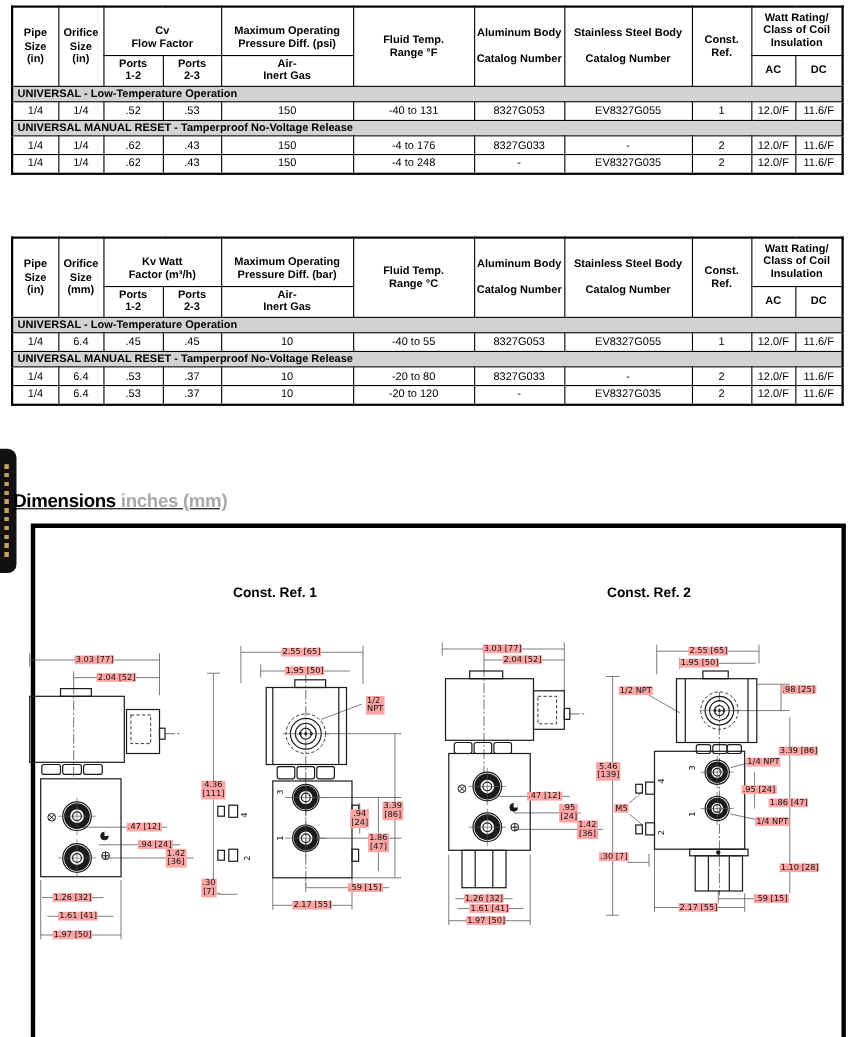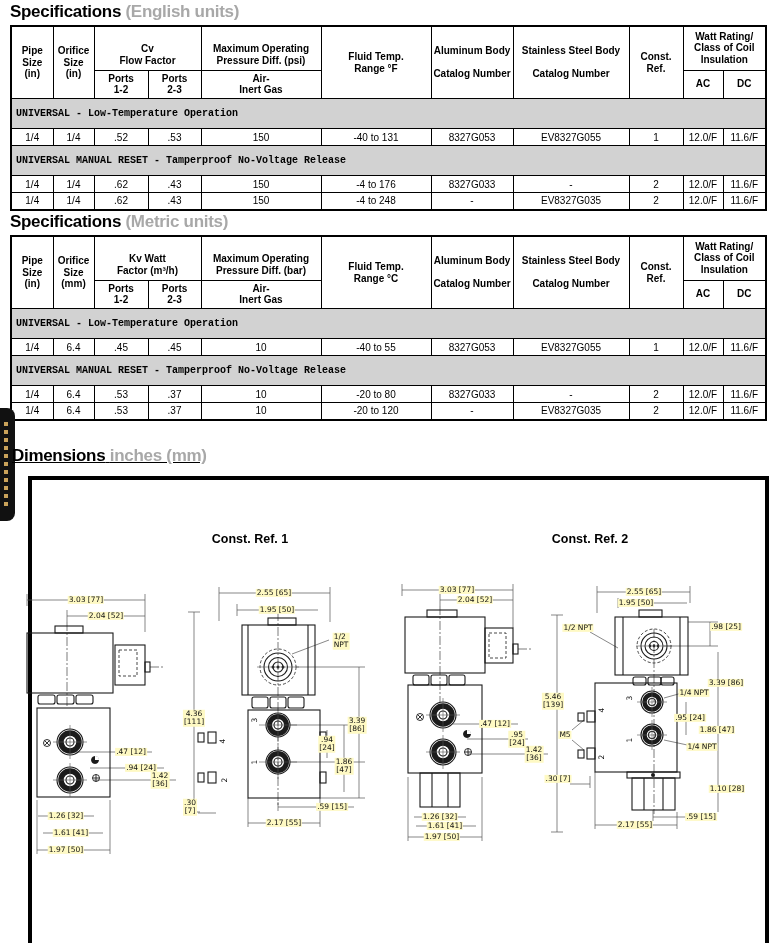--- a/index.html
+++ b/index.html
@@ -12,44 +12,43 @@
   .sec-title .sub{color:#a8a8a8;}
 
   
   table.spec{border-collapse:collapse;border:2px solid #000;table-layout:fixed;margin-top:3px;}
   table.spec th,table.spec td{border:1px solid #000;overflow:hidden;}
   table.spec th{font-size:10px;font-weight:bold;text-align:center;white-space:pre-line;line-height:1.18;padding:2px 0;vertical-align:middle;}
   table.spec th.grp{vertical-align:bottom;padding-bottom:3px;}
   table.spec td{font-size:10px;font-weight:normal;text-align:center;padding:1px 0;}
   tr.h1{height:44px;}
   tr.h2{height:28px;}
-  tr.sec{height:30px;font-family:Liberation Mono, monospace;}
+  tr.sec{height:14px;}
   tr.sec td{background:#d2d2d2;text-align:left;font-weight:bold;padding:1px 4px;border-left:2px solid #000;border-right:2px solid #000;}
   tr.datarow{height:17px;}
 
   
   #page-tab{left:0;top:408px;width:15px;height:113px;background:#111;border-radius:0 8px 8px 0;}
   #page-tab .gold{position:absolute;left:4px;top:14px;bottom:14px;width:4px;
     background:repeating-linear-gradient(#c9a25a 0 4px,transparent 4px 8px);}
 
   
   #dims-box{left:28px;top:476px;width:741px;height:590px;border:4px solid #000;border-bottom-width:9px;box-sizing:border-box;}
   #dims-inner{position:absolute;left:-8px;top:2px;width:740px;height:446px;}
 
   .crh{position:absolute;transform:translate(-50%,0);font-weight:bold;font-size:12.5px;white-space:nowrap;}
 
   .dl{position:absolute;transform:translate(-50%,-50%);font-family:"DejaVu Sans",sans-serif;
-      font-size:7.5px;line-height:1.1;background:#fef9c3;white-space:pre;text-align:center;padding:0 1px;color:#111;}
+      font-size:7.5px;line-height:1.1;background:#fca5a5;white-space:pre;text-align:center;padding:0 1px;color:#111;}
   .dl.rot{transform:translate(-50%,-50%) rotate(-90deg);background:transparent;padding:0;}
 </style>
 </head>
 <body>
 
 <div class="abs" style="left:10px;top:2px;">
-  <div class="sec-title"><span>Specifications</span> <span class="sub">(English units)</span></div>
   <table class="spec">
     <colgroup>
       <col style="width:42px">
         <col style="width:41px">
         <col style="width:54px">
         <col style="width:53px">
       <col style="width:120px">
         <col style="width:110px">
         <col style="width:82px">
         <col style="width:116px">
@@ -136,21 +135,20 @@
           <td>EV8327G035</td>
           <td>2</td>
           <td>12.0/F</td>
           <td>11.6/F</td>
         </tr>
   </tbody>
     </table>
 </div>
 
 <div class="abs" style="left:10px;top:212px;">
-  <div class="sec-title"><span>Specifications</span> <span class="sub">(Metric units)</span></div>
   <table class="spec">
     <colgroup>
       <col style="width:42px">
         <col style="width:41px">
         <col style="width:54px">
         <col style="width:53px">
       <col style="width:120px">
         <col style="width:110px">
         <col style="width:82px">
         <col style="width:116px">
@@ -420,21 +418,21 @@
     <div class="dl" style="left:117px;top:286px">.94 [24]</div>
     <div class="dl" style="left:136px;top:298px">1.42
 [36]</div>
     <div class="dl" style="left:42px;top:334px">1.26 [32]</div>
     <div class="dl" style="left:47px;top:351px">1.61 [41]</div>
     <div class="dl" style="left:42px;top:368px">1.97 [50]</div>
     <div class="dl" style="left:250px;top:111px">2.55 [65]</div>
     <div class="dl" style="left:253px;top:128px">1.95 [50]</div>
     <div class="dl nobg" style="left:317px;top:159px;text-align:left">1/2
 NPT</div>
-    <div class="dl" style="left:333px;top:243px">3.39
+    <div class="dl" style="left:333px;top:255px">3.39
 [86]</div>
     <div class="dl" style="left:303px;top:262px">.94
 [24]</div>
     <div class="dl" style="left:320px;top:284px">1.86
 [47]</div>
     <div class="dl" style="left:166px;top:325px">.30
 [7]</div>
     <div class="dl" style="left:308px;top:325px">.59 [15]</div>
     <div class="dl" style="left:260px;top:341px">2.17 [55]</div>
     <div class="dl rot" style="left:231px;top:238px">3</div>

